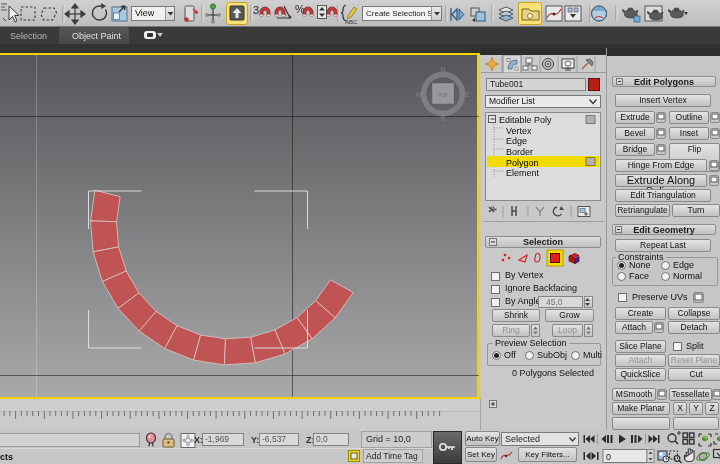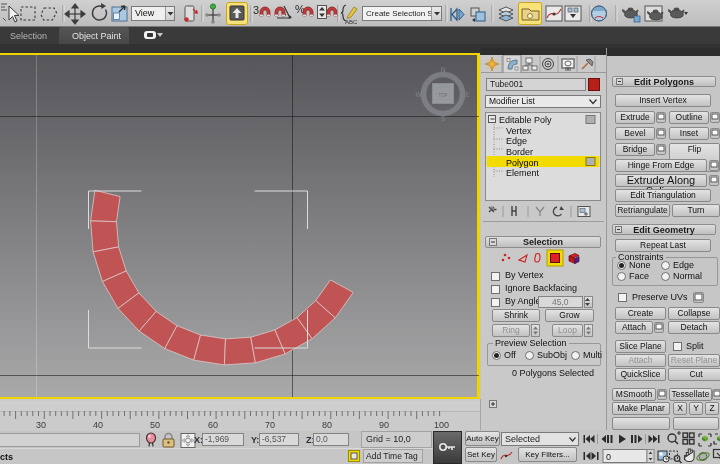--- a/index.html
+++ b/index.html
@@ -340,21 +340,21 @@
        <path d="M88 7l6 2.5 0 5-6-2.5z" fill="#c01818" stroke="#5a0a0a" stroke-width="0.7"></path>
        <path d="M94 9.5l4-2 0 5-4 2z" fill="#5a2080" stroke="#3a1060" stroke-width="0.7"></path>
       </g>
   </svg>
   <div class="cb" style="left:10px;top:224px;"></div>
     <div class="lbl" style="left:24px;top:222px;">By Vertex</div>
   <div class="cb" style="left:10px;top:237px;"></div>
     <div class="lbl" style="left:24px;top:235px;">Ignore Backfacing</div>
   <div class="cb" style="left:10px;top:250px;"></div>
     <div class="lbl" style="left:24px;top:248px;">By Angle:</div>
-  <div class="fld" style="left:57px;top:248px;width:45px;height:12px;line-height:10px;padding-left:13px;color:#777;">45,0</div>
+  <div class="fld" style="left:57px;top:248px;width:45px;height:12px;line-height:10px;padding-left:7px;color:#777;">45,0</div>
   <div class="spn" style="left:103px;top:248px;height:12px;">
       <svg width="7" height="10" style="margin-left:-1px">
         <path d="M3.5 1l-2.5 3h5z" fill="#444"></path>
         <path d="M3.5 9l-2.5-3h5z" fill="#444"></path>
       </svg>
     </div>
   <div class="btn" style="left:11px;top:261px;width:48px;height:13px;">Shrink</div>
   <div class="btn" style="left:64px;top:261px;width:49px;height:13px;">Grow</div>
   <div class="btn dis" style="left:11px;top:276px;width:38px;height:13px;">Ring</div>
   <div class="spn" style="left:50px;top:276px;height:13px;">
@@ -583,30 +583,20 @@
         <line x1="399.5" y1="0" x2="399.5" y2="5"></line>
         <line x1="405.2" y1="0" x2="405.2" y2="5"></line>
         <line x1="411.0" y1="0" x2="411.0" y2="5"></line>
         <line x1="416.7" y1="0" x2="416.7" y2="8"></line>
         <line x1="422.4" y1="0" x2="422.4" y2="5"></line>
         <line x1="428.2" y1="0" x2="428.2" y2="5"></line>
         <line x1="433.9" y1="0" x2="433.9" y2="5"></line>
         <line x1="439.6" y1="0" x2="439.6" y2="5"></line>
     </g>
   </svg>
-  <div class="abs" style="left:0;top:21px;width:481px;height:12px;font-size:9px;color:#3a3a3a;">
-    <span class="abs" style="left:36px;">30</span>
-      <span class="abs" style="left:93px;">40</span>
-    <span class="abs" style="left:150px;">50</span>
-      <span class="abs" style="left:208px;">60</span>
-    <span class="abs" style="left:265px;">70</span>
-      <span class="abs" style="left:322px;">80</span>
-    <span class="abs" style="left:379px;">90</span>
-      <span class="abs" style="left:434px;">100</span>
-  </div>
 </div>
 
 <div class="abs" id="status" style="left:0;top:431px;width:462px;height:33px;background:#c6c6c6;">
   <div class="abs" style="left:0;top:2px;width:140px;height:14px;background:#d2d2d2;border:1px solid #9a9a9a;border-left:none;box-sizing:border-box;"></div>
   <svg width="200" height="17" style="position:absolute;left:144px;top:1px">
 
     <ellipse cx="7" cy="6" rx="4.5" ry="5" fill="#e88f9d" stroke="#4a3038" stroke-width="1.2"></ellipse>
     <path d="M5.5 10.5l-0.5 4m3.5-4l0.5 4" stroke="#333" stroke-width="1.2"></path>
     <circle cx="5.5" cy="4.5" r="1.4" fill="#f6ccd4"></circle>
 

